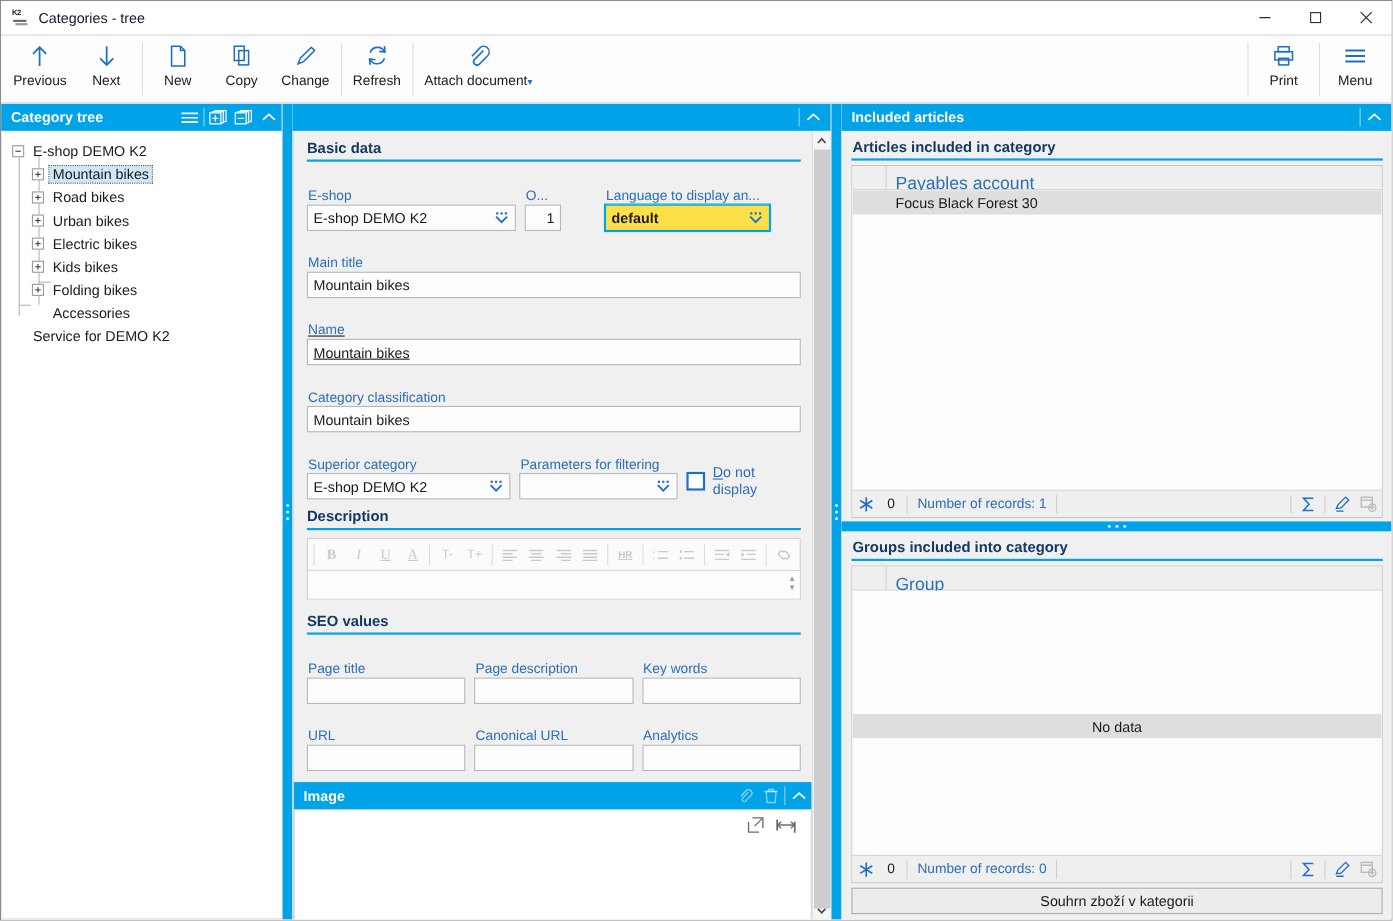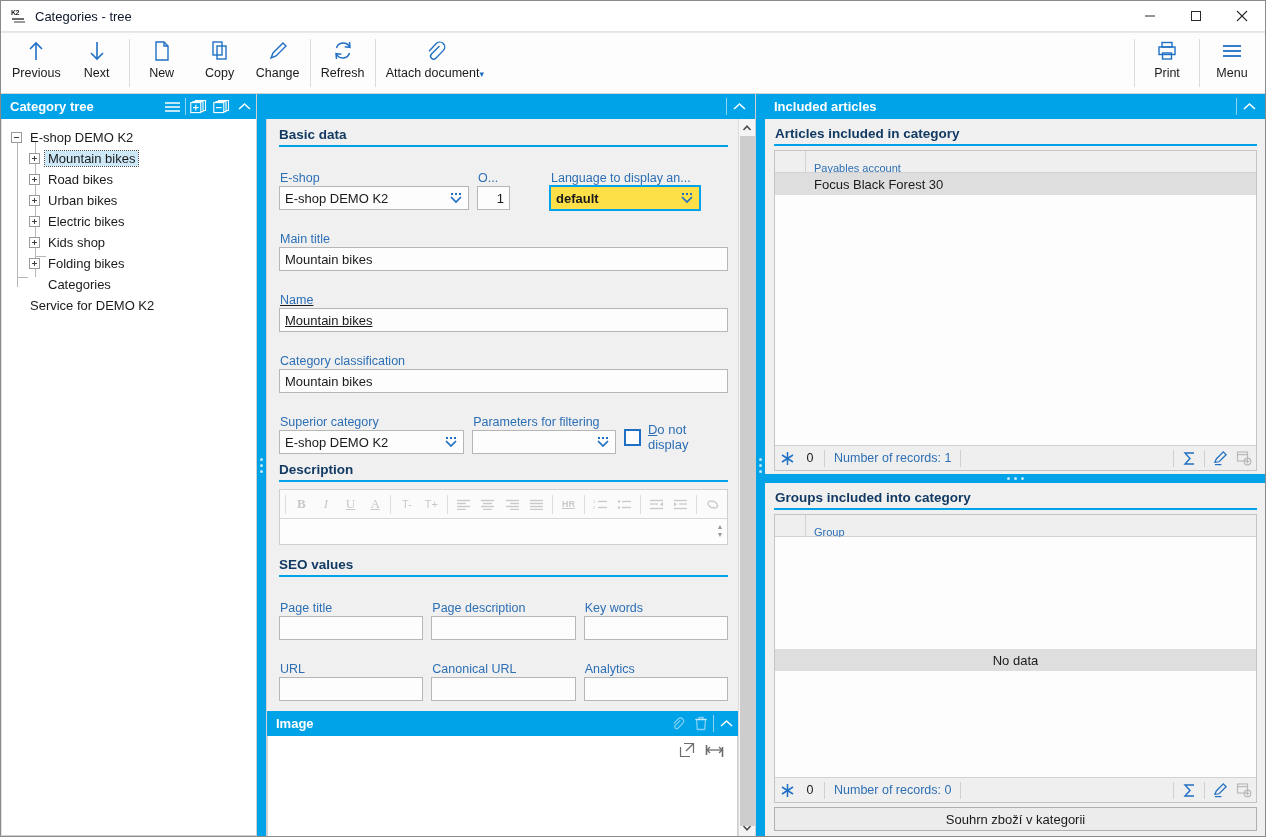--- a/index.html
+++ b/index.html
@@ -253,21 +253,21 @@
     background: #fdfdfd; display: flex; flex-direction: column;
     min-height: 0; flex: 1 1 auto;
   }
   .ghead {
     display: flex; height: 22px; flex: 0 0 22px;
     background: #efefef; border-bottom: 1px solid #d2d2d2;
   }
   .ghead .gh-handle { width: 31px; flex: 0 0 31px; border-right: 1px solid #d2d2d2; }
   .ghead .gh-col {
     flex: 1 1 auto; display: flex; align-items: center; padding-left: 8px;
-    font-size: 11px; color: #2d6fb5; margin-top: 12px;
+    font-size: 16px; color: #2d6fb5; margin-top: 12px;
   }
   .gbody { flex: 1 1 auto; overflow: hidden; position: relative; background: #fdfdfd; }
   .grow { display: flex; height: 22px; align-items: center; }
   .grow.sel { background: #dedede; align-items: center; }
   .grow .gr-handle { width: 31px; flex: 0 0 31px; }
   .grow .gr-cell { flex: 1 1 auto; padding-left: 8px; font-size: 13px; color: #1a1a1a; }
   .nodata {
     height: 22px; background: #dedede; display: flex;
     align-items: center; justify-content: center;
     font-size: 13px; color: #1a1a1a;
@@ -491,29 +491,29 @@
         <div class="tnode" style="padding-left:27px;">
           <div class="texp plus"></div>
           <div class="tlabel">Urban bikes</div>
         </div>
         <div class="tnode" style="padding-left:27px;">
           <div class="texp plus"></div>
           <div class="tlabel">Electric bikes</div>
         </div>
         <div class="tnode" style="padding-left:27px;">
           <div class="texp plus"></div>
-          <div class="tlabel">Kids shop</div>
+          <div class="tlabel">Kids bikes</div>
         </div>
         <div class="tnode" style="padding-left:27px;">
           <div class="texp plus"></div>
           <div class="tlabel">Folding bikes</div>
         </div>
         <div class="tnode" style="padding-left:27px;">
           <div class="tleaf"></div>
-          <div class="tlabel">Categories</div>
+          <div class="tlabel">Accessories</div>
         </div>
         <div class="tnode" style="padding-left:9px;">
           <div class="tleaf"></div>
           <div class="tlabel">Service for DEMO K2</div>
         </div>
       </div>
     </div>
 
     <div class="vsplit">
       <div class="dots">

